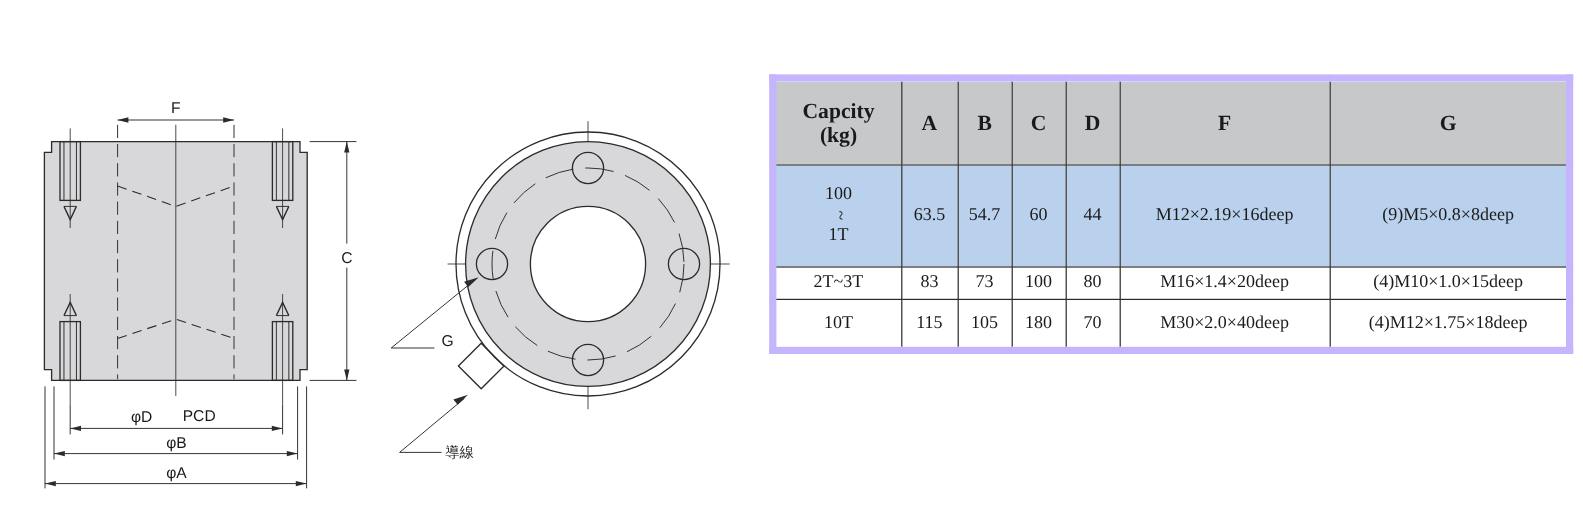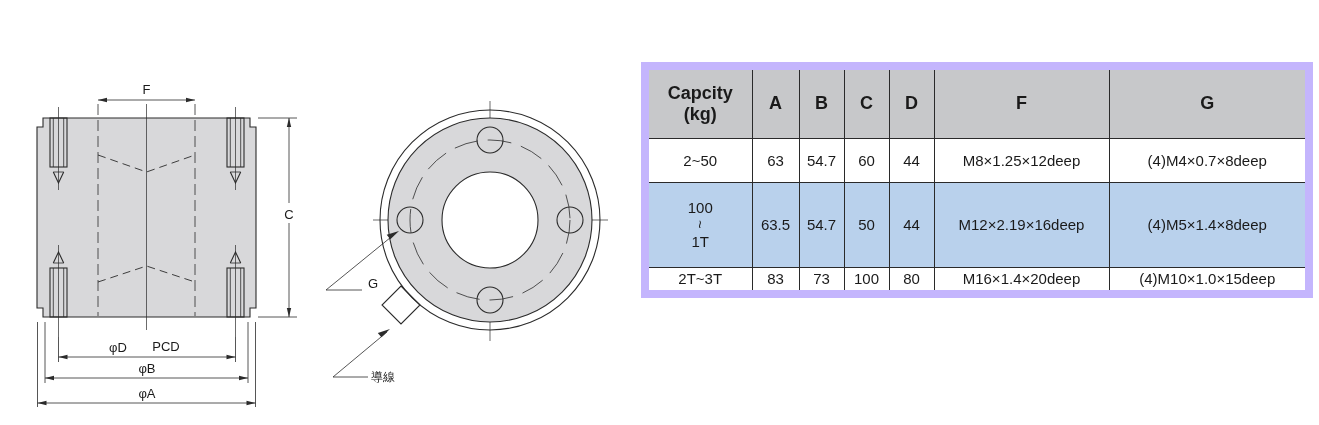--- a/index.html
+++ b/index.html
@@ -2,21 +2,21 @@
 <html><head>
 <meta charset="utf-8">
 <style>
   html,body{margin:0;padding:0;background:#ffffff;}
   #page{position:relative;width:1319px;height:425px;background:#ffffff;overflow:hidden;
         font-family:"Liberation Sans",sans-serif;color:#1a1a1a;}
   #drawings{position:absolute;left:0;top:0;}
   
   #spec-table-wrap{position:absolute;left:641px;top:62px;}
   table.spec{border-collapse:collapse;table-layout:fixed;width:664px;
-             border:8px solid #c4b5fd;font-size:15px;}
+             border:6px solid #c4b5fd;font-size:15px;font-family:Liberation Serif, serif;}
   table.spec th,table.spec td{border:1.5px solid #2a2a2a;text-align:center;
              vertical-align:middle;padding:0 2px;overflow:hidden;}
   table.spec th{background:#c7c8ca;font-weight:bold;font-size:18px;}
   th.cap-head{font-size:17px;line-height:1.25;}
   tr.row-alt td{background:#b9d1ec;}
   tr.row-plain td{background:#ffffff;}
   td.spec-val{font-size:15px;}
   .cap-line{display:block;line-height:1.15;}
   .tilde-vert{display:inline-block;transform:rotate(90deg);line-height:1.0;}
 </style>
@@ -173,52 +173,52 @@
             <span class="cap-line">(kg)</span>
           </th>
           <th>A</th>
           <th>B</th>
           <th>C</th>
           <th>D</th>
           <th>F</th>
           <th>G</th>
         </tr>
 
-        <tr class="row-plain" style="height:44px">
-          <td class="spec-val">2~50</td>
-          <td class="spec-val">63</td>
-          <td class="spec-val">54.7</td>
-          <td class="spec-val">60</td>
-          <td class="spec-val">44</td>
-          <td class="spec-val">M8×1.25×12deep</td>
-          <td class="spec-val">(4)M4×0.7×8deep</td>
-        </tr>
 
         <tr class="row-alt" style="height:85px">
           <td class="spec-val">
             <span class="cap-line">100</span>
             <span class="cap-line"><span class="tilde-vert">~</span></span>
             <span class="cap-line">1T</span>
           </td>
           <td class="spec-val">63.5</td>
           <td class="spec-val">54.7</td>
-          <td class="spec-val">50</td>
+          <td class="spec-val">60</td>
           <td class="spec-val">44</td>
           <td class="spec-val">M12×2.19×16deep</td>
-          <td class="spec-val">(4)M5×1.4×8deep</td>
+          <td class="spec-val">(9)M5×0.8×8deep</td>
         </tr>
 
         <tr class="row-plain" style="height:27px">
           <td class="spec-val">2T~3T</td>
           <td class="spec-val">83</td>
           <td class="spec-val">73</td>
           <td class="spec-val">100</td>
           <td class="spec-val">80</td>
           <td class="spec-val">M16×1.4×20deep</td>
           <td class="spec-val">(4)M10×1.0×15deep</td>
         </tr>
 
 
+        <tr class="row-plain" style="height:43px">
+          <td class="spec-val">10T</td>
+          <td class="spec-val">115</td>
+          <td class="spec-val">105</td>
+          <td class="spec-val">180</td>
+          <td class="spec-val">70</td>
+          <td class="spec-val">M30×2.0×40deep</td>
+          <td class="spec-val">(4)M12×1.75×18deep</td>
+        </tr>
       </tbody>
     </table>
   </div>
 
 </div>
 
 </body></html>

